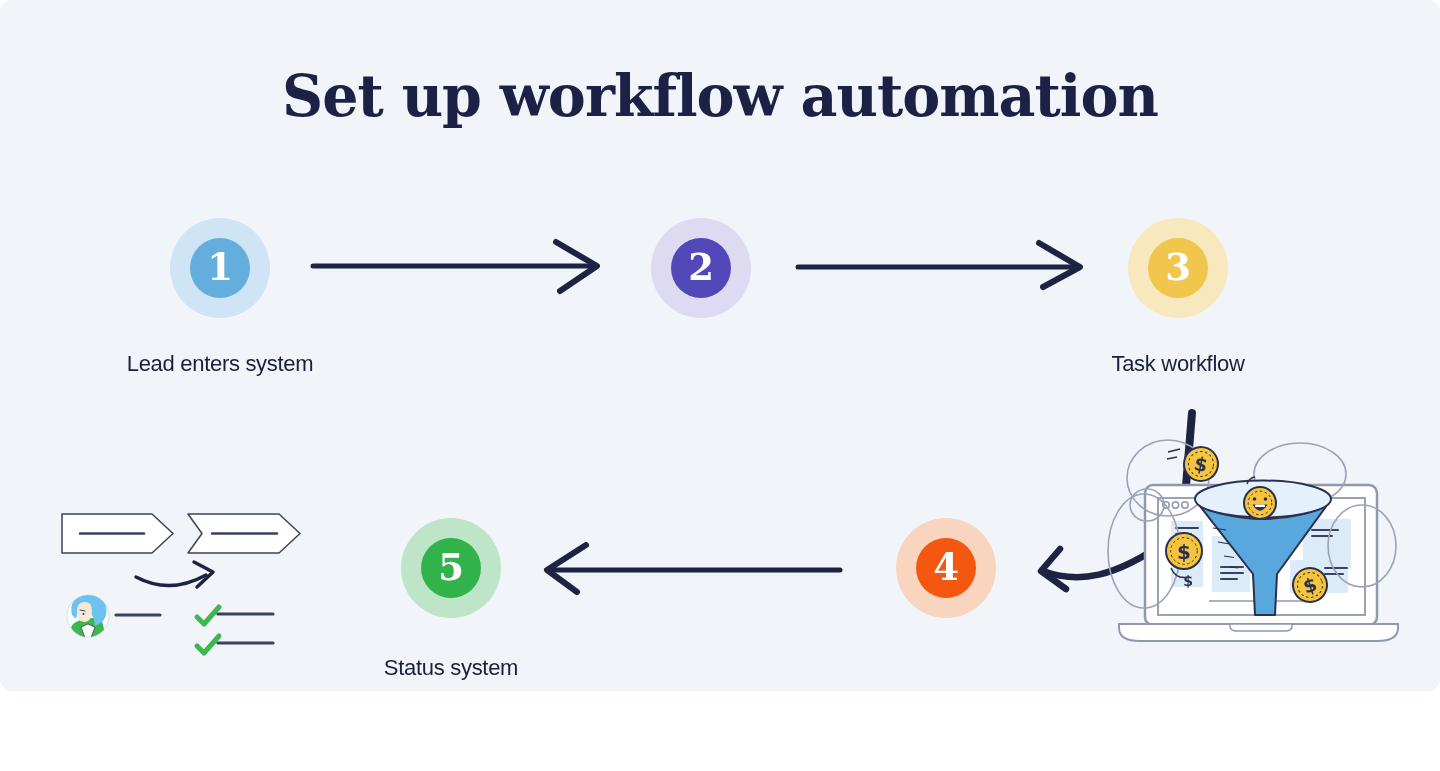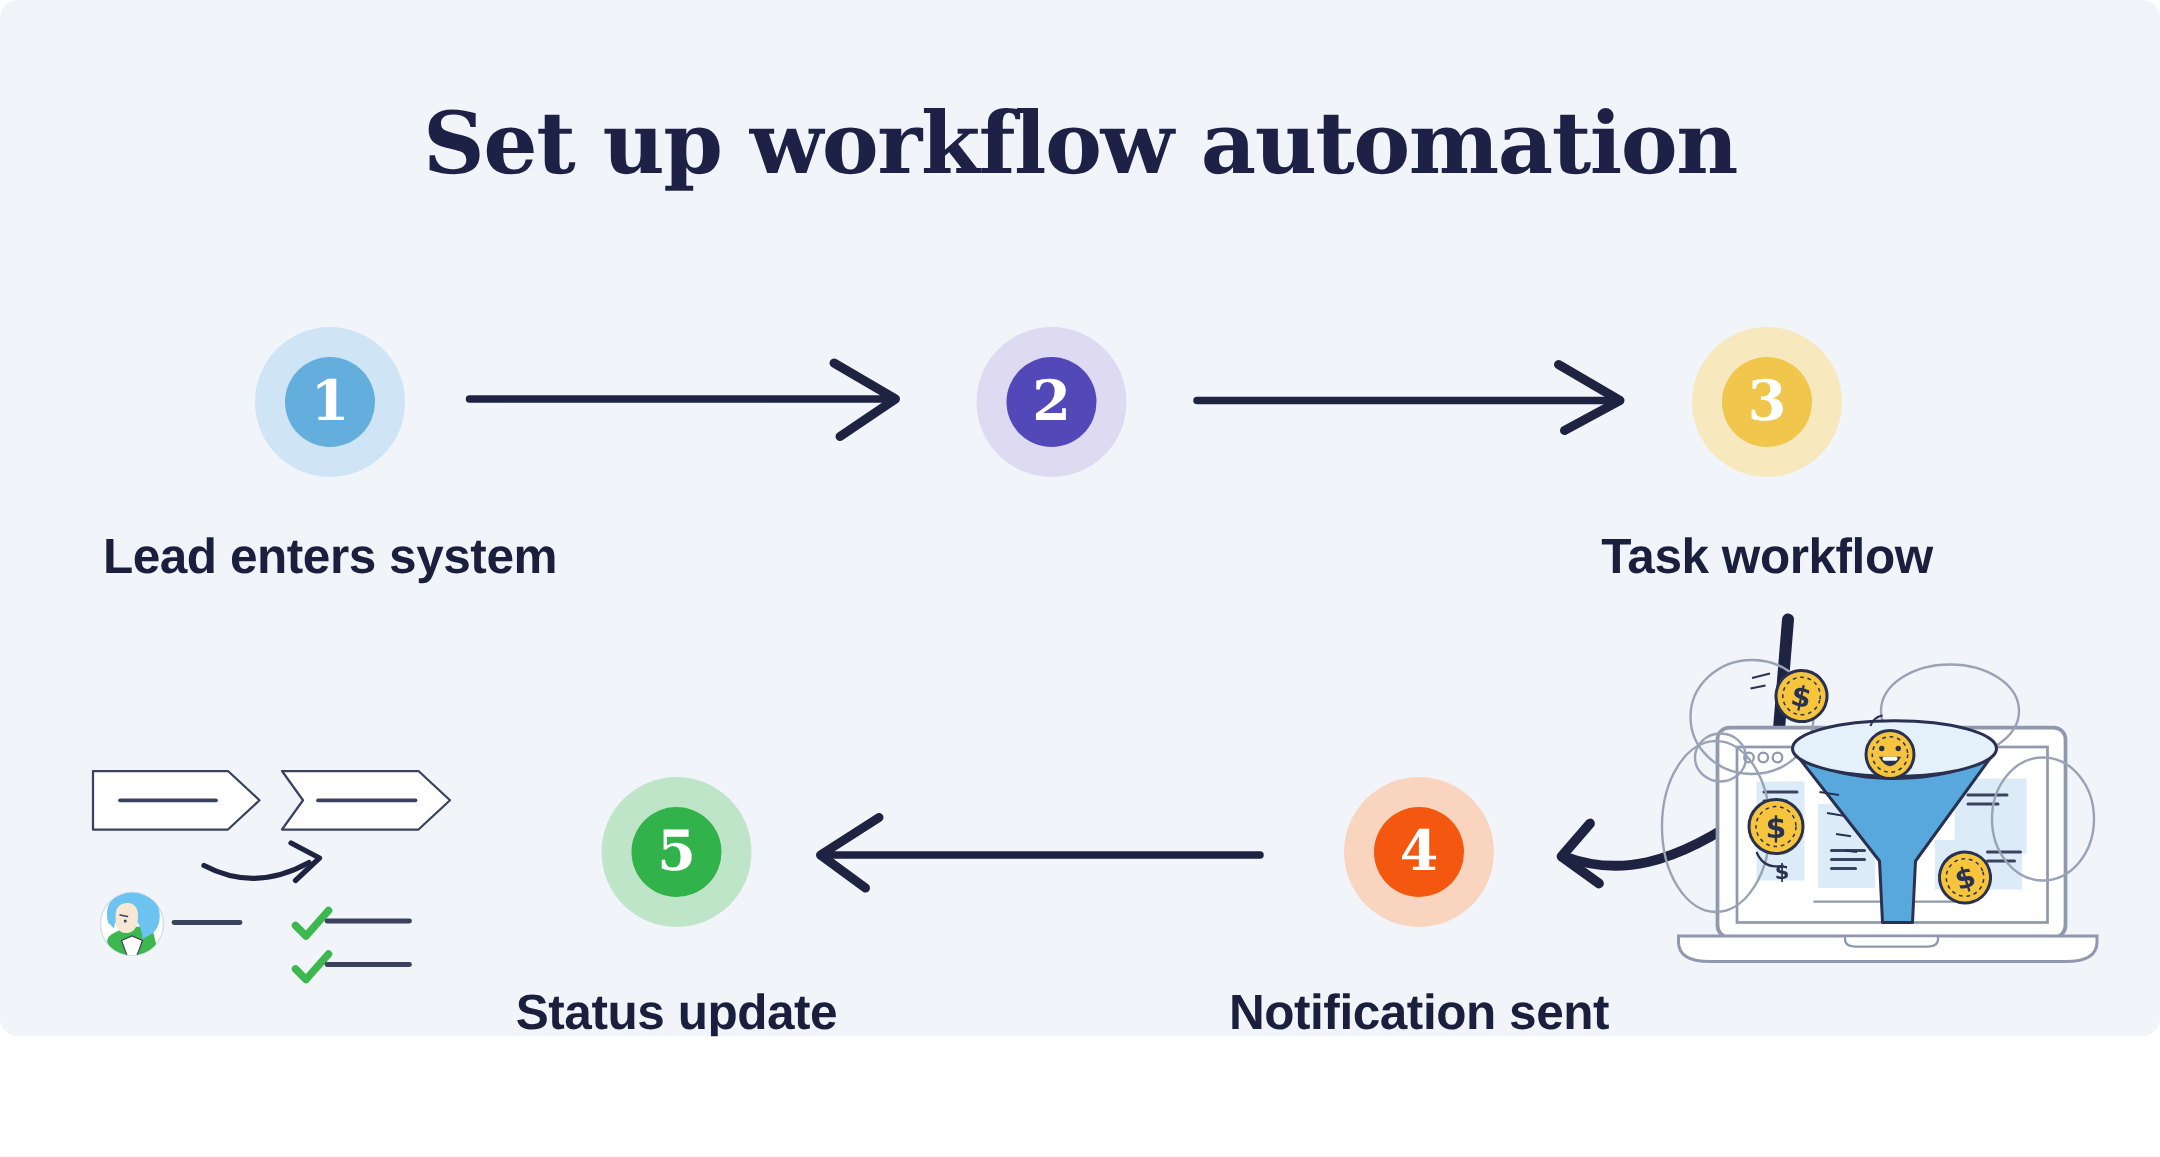--- a/index.html
+++ b/index.html
@@ -42,22 +42,22 @@
     font-family:"DejaVu Serif", serif;
     font-weight:bold;
     font-size:37px;
     color:#ffffff;
     line-height:1;
     transform:translateY(-1px);
   }
   .step-label{
     margin-top:32px;
     text-align:center;
-    font-weight:bold;
-    font-size:33px;
+    font-weight:normal;
+    font-size:22px;
     letter-spacing:-0.3px;
     line-height:1.26;
     color:#1a1f3d;
   }
   .step.bottom .step-label{margin-top:36px;}
 </style>
 </head>
 <body>
 
 <div class="canvas">
@@ -118,30 +118,29 @@
     </div>
     <div class="step-label">Task workflow</div>
   </div>
 
   <div class="step bottom" style="left:786px;top:518px;">
     <div class="ring" style="background: rgb(249, 213, 191);">
       <div class="dot" style="background: rgb(244, 87, 15);">
         <span>4</span>
       </div>
     </div>
-    <div class="step-label">Notification sent</div>
   </div>
 
   <div class="step bottom" style="left:291px;top:518px;">
     <div class="ring" style="background: rgb(191, 229, 200);">
       <div class="dot" style="background: rgb(49, 178, 75);">
         <span>5</span>
       </div>
     </div>
-    <div class="step-label">Status update</div>
+    <div class="step-label">Status system</div>
   </div>
 
   <svg class="layer" style="left:1080px;top:395px;" width="360" height="270" viewBox="1080 395 360 270">
 
     <g>
       <rect x="1145" y="485" width="232" height="140" rx="8" fill="#ffffff" stroke="#8f98ad" stroke-width="2.5"></rect>
       <rect x="1158" y="498" width="207" height="117" fill="#ffffff" stroke="#8f98ad" stroke-width="1.8"></rect>
       <g stroke="#8f98ad" stroke-width="1.5" fill="none">
         <circle cx="1166" cy="505" r="3.2"></circle>
           <circle cx="1175.5" cy="505" r="3.2"></circle>

